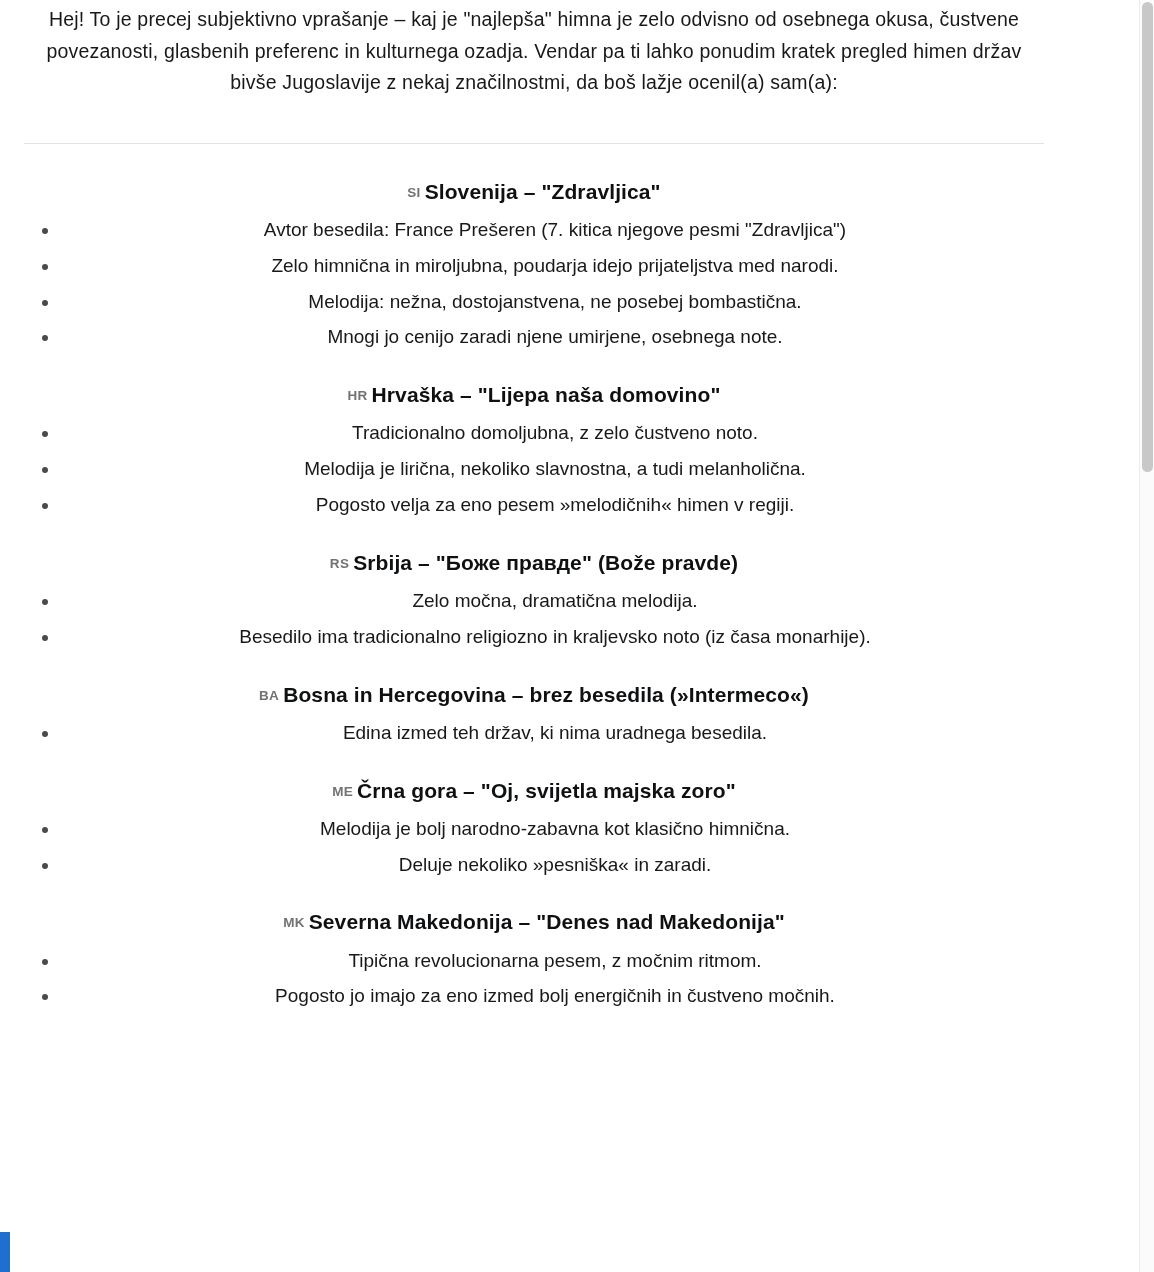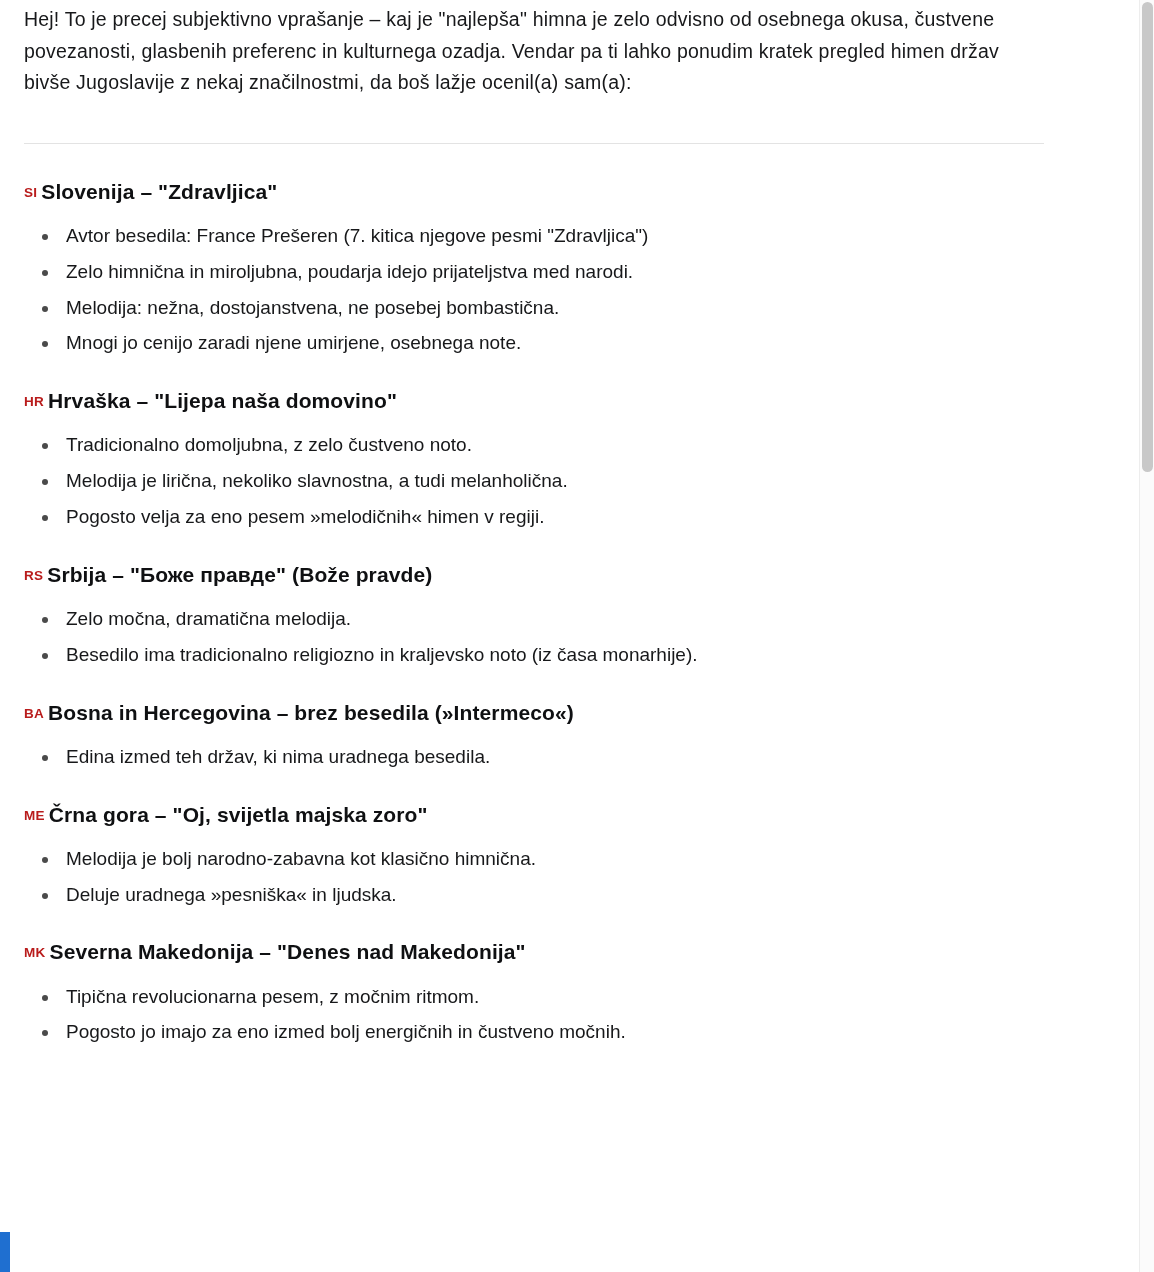--- a/index.html
+++ b/index.html
@@ -11,20 +11,21 @@
     width: 1154px;
     min-height: 1272px;
     font-family: "Liberation Sans", sans-serif;
     color: #1a1a1a;
     position: relative;
   }
   .page {
     width: 1154px;
     box-sizing: border-box;
     padding: 0 110px 0 24px;
+    text-align: center;
   }
   .intro {
     font-size: 19.5px;
     line-height: 1.62;
     color: #17181a;
     margin: 0;
     padding-top: 4px;
     letter-spacing: 0.01em;
   }
   .divider {
@@ -44,25 +45,25 @@
     line-height: 1.3;
     letter-spacing: 0.005em;
     display: block;
   }
   .flag-tag {
     font-size: 13.5px;
     font-weight: 700;
     letter-spacing: 0.02em;
     vertical-align: 2px;
     margin-right: 4px;
-    color: #b91c1c;
+    color: #737373;
   }
   ul.bullets {
     list-style: none;
-    margin: 16px 0 28px 0;
+    margin: 4px 0 28px 0;
     padding: 0;
   }
   ul.bullets li {
     position: relative;
     padding-left: 42px;
     font-size: 19px;
     line-height: 1.62;
     color: #17181a;
     margin-bottom: 5px;
   }
@@ -143,21 +144,21 @@
     <h2 class="section-title"><span class="flag-tag">BA</span><span>Bosna in Hercegovina – brez besedila (»Intermeco«)</span></h2>
     <ul class="bullets">
       <li>Edina izmed teh držav, ki nima uradnega besedila.</li>
     </ul>
   </div>
 
   <div class="section">
     <h2 class="section-title"><span class="flag-tag">ME</span><span>Črna gora – "Oj, svijetla majska zoro"</span></h2>
     <ul class="bullets">
       <li>Melodija je bolj narodno-zabavna kot klasično himnična.</li>
-      <li>Deluje uradnega »pesniška« in ljudska.</li>
+      <li>Deluje nekoliko »pesniška« in zaradi.</li>
     </ul>
   </div>
 
   <div class="section">
     <h2 class="section-title"><span class="flag-tag">MK</span><span>Severna Makedonija – "Denes nad Makedonija"</span></h2>
     <ul class="bullets">
       <li>Tipična revolucionarna pesem, z močnim ritmom.</li>
       <li>Pogosto jo imajo za eno izmed bolj energičnih in čustveno močnih.</li>
     </ul>
   </div>

